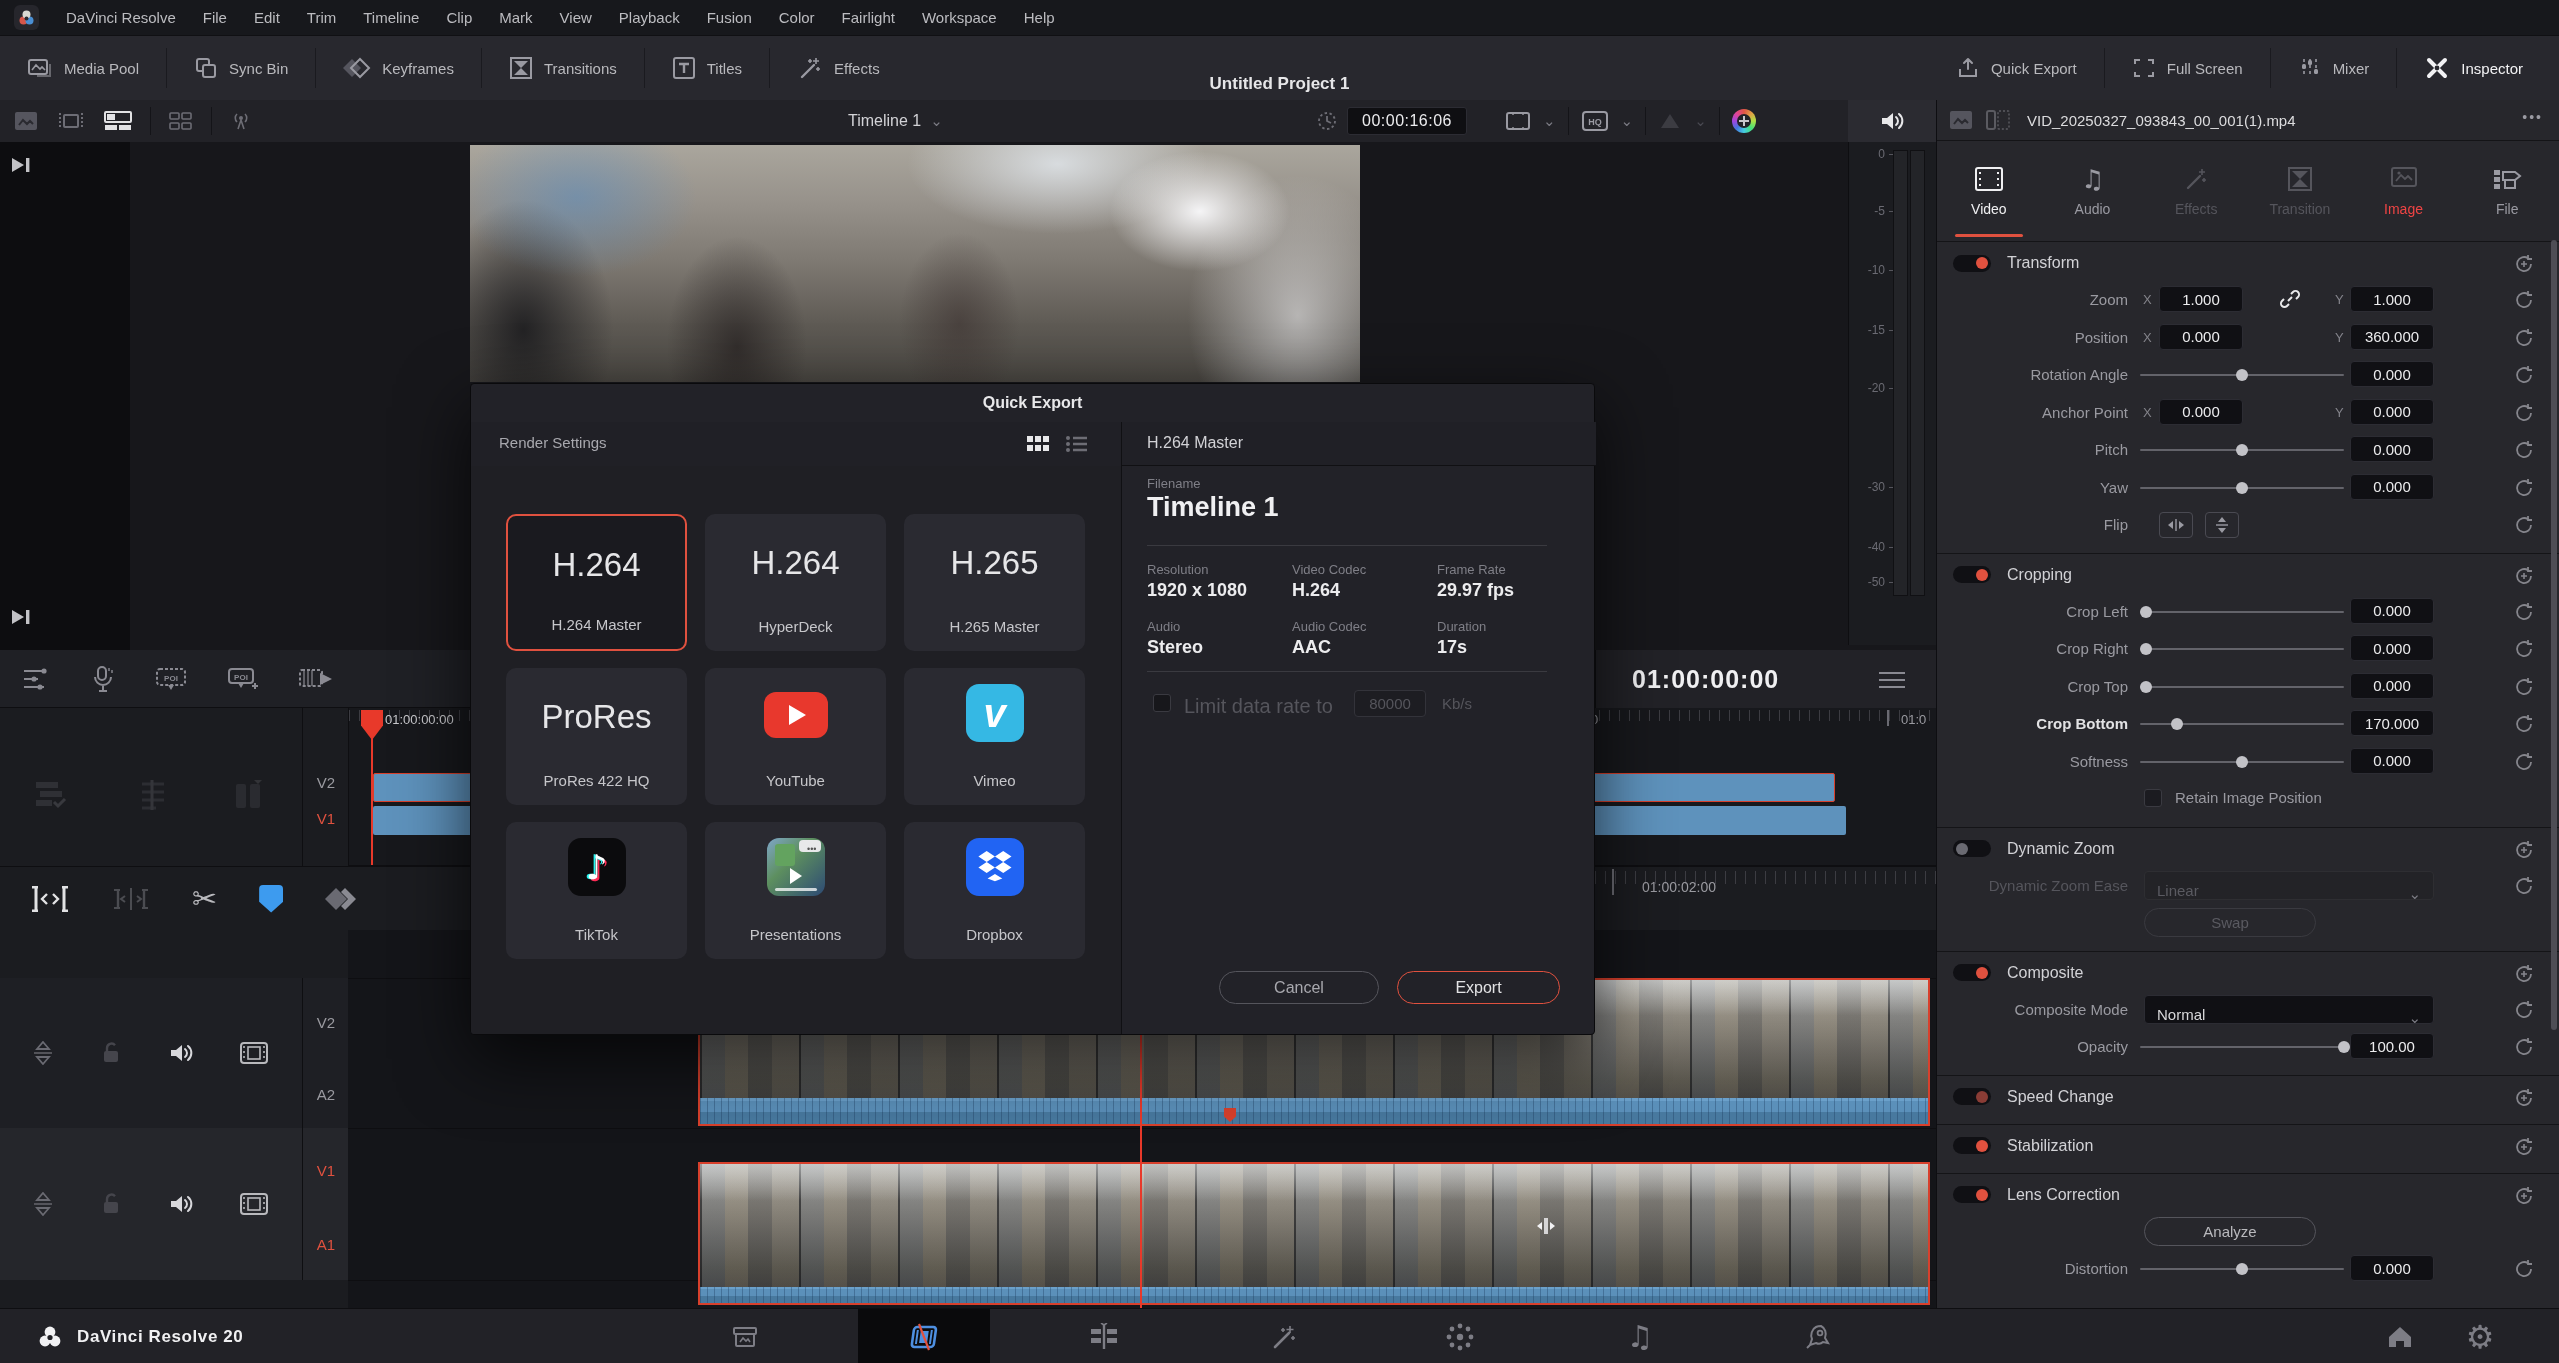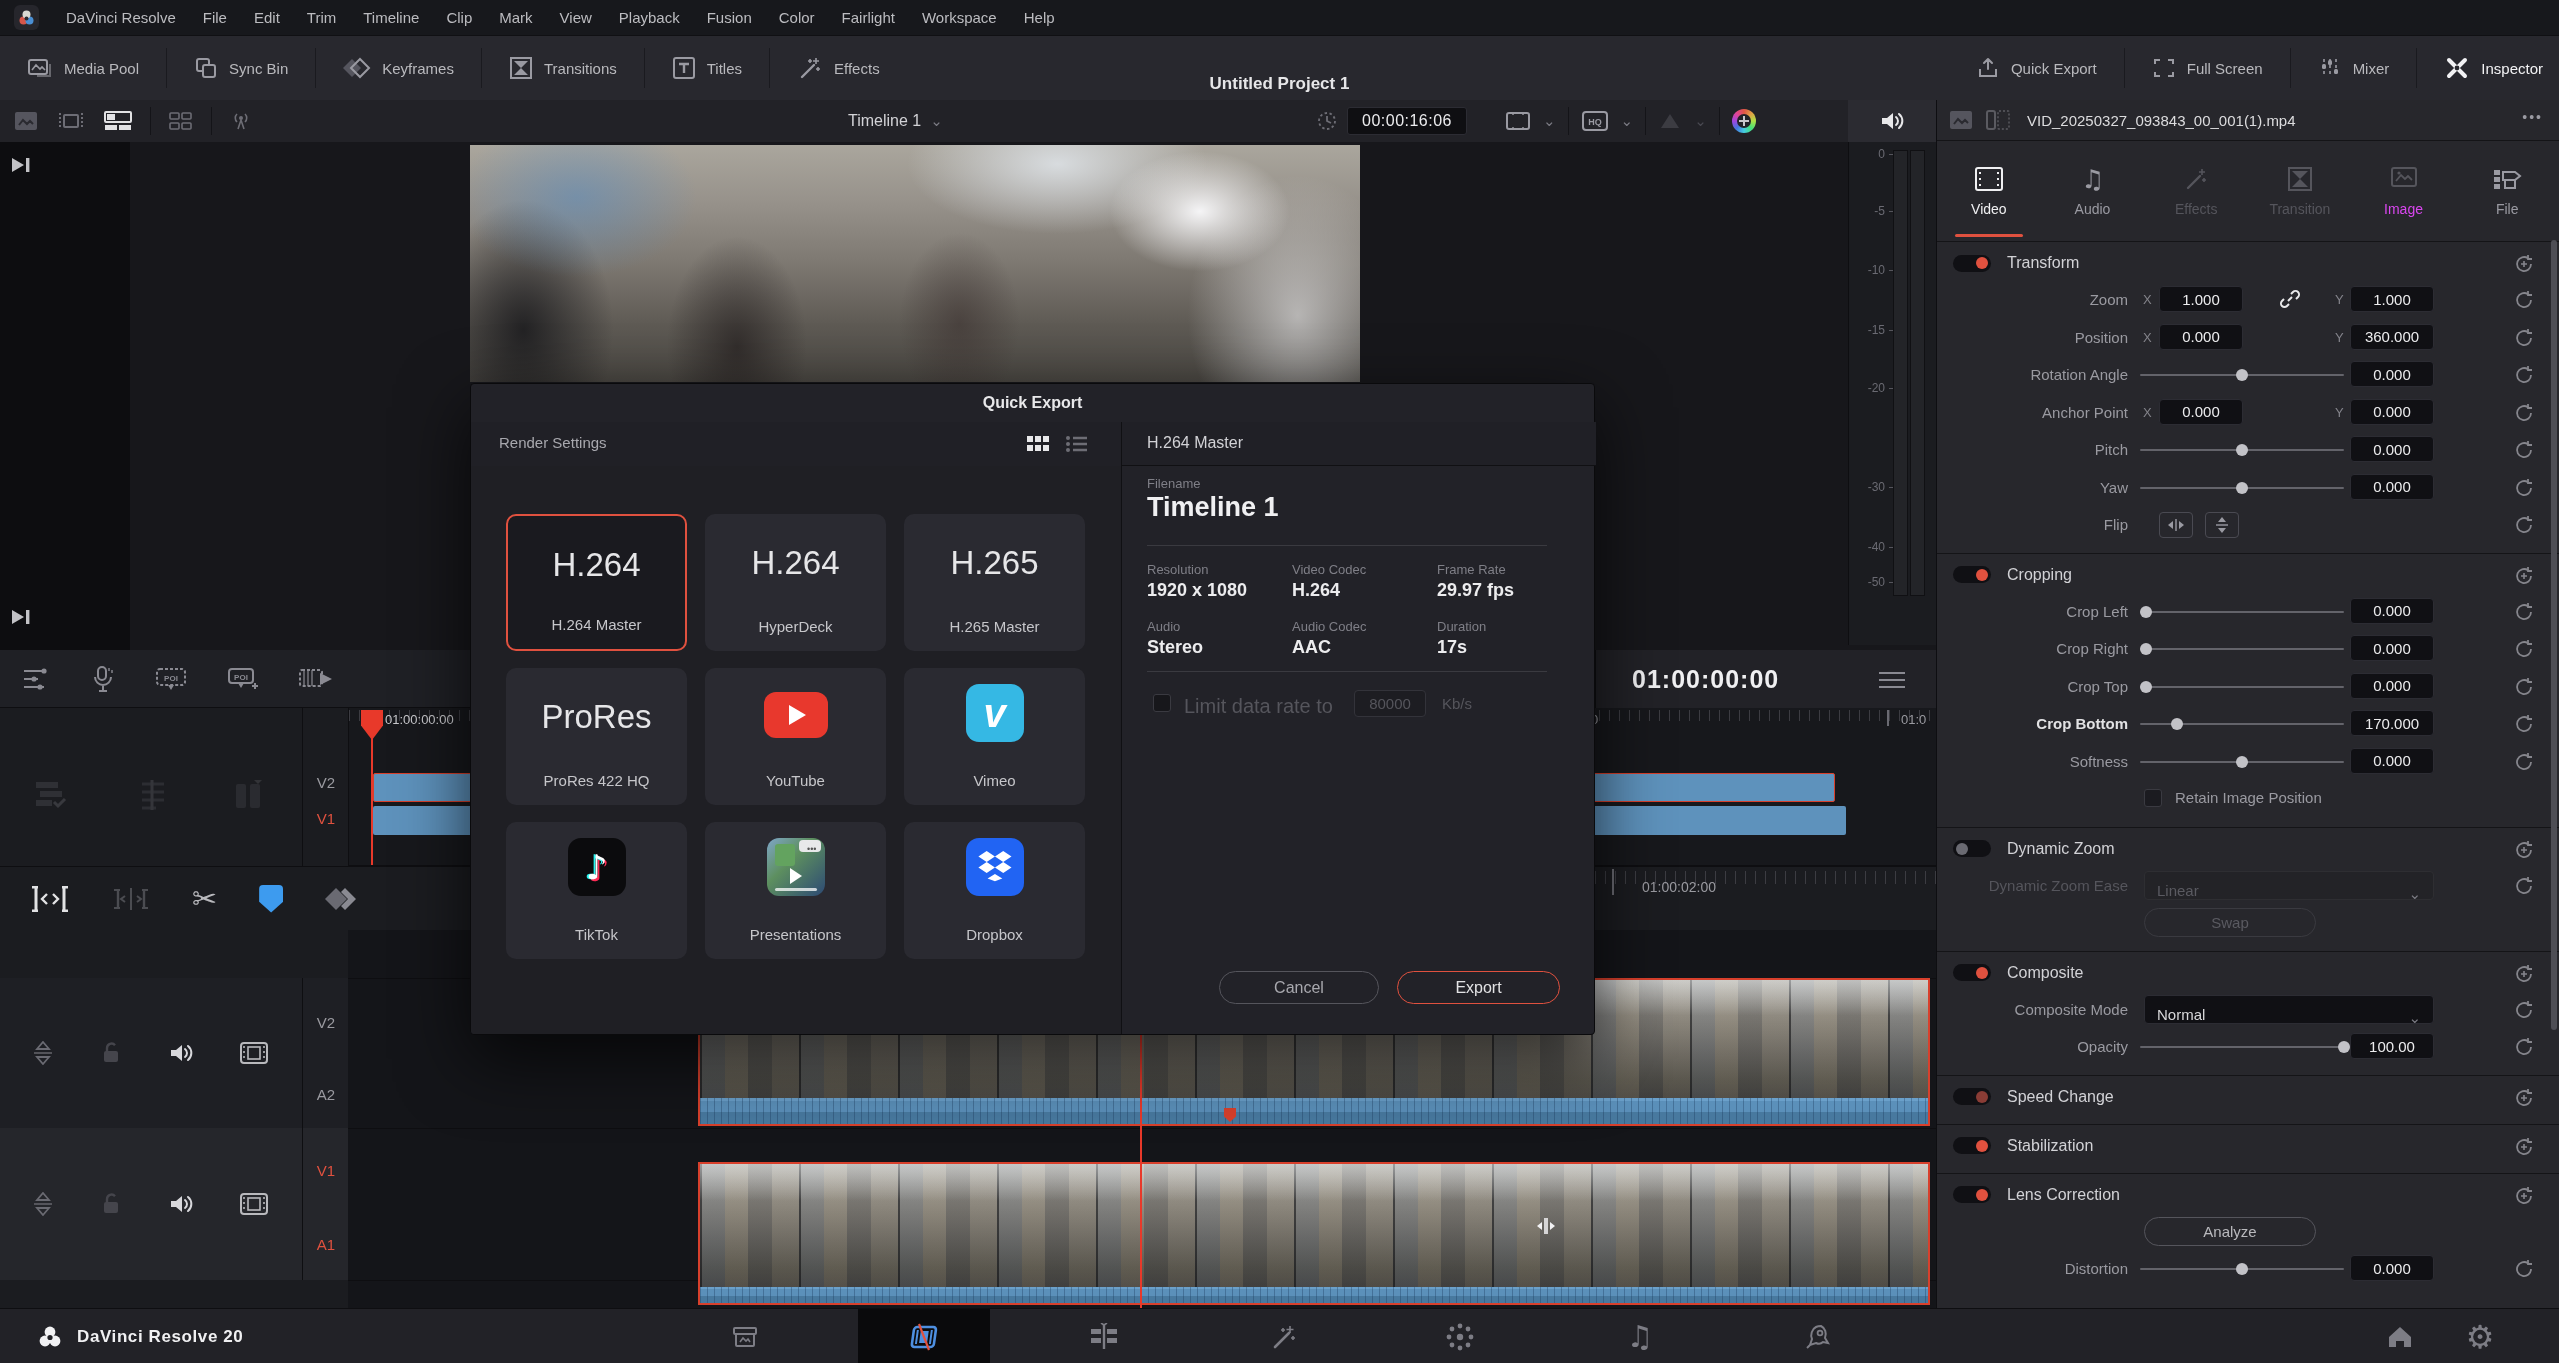--- a/index.html
+++ b/index.html
@@ -260,21 +260,21 @@
           <svg width="24" height="24" viewBox="0 0 24 24">
             <path d="M6 3v18M12 3v18M18 3v18" stroke="#9a9aa2" stroke-width="1.6" stroke-dasharray="3 3"></path>
             <rect x="4" y="8" width="4" height="5" rx="1.5" fill="#9a9aa2"></rect>
             <rect x="10" y="4" width="4" height="5" rx="1.5" fill="#9a9aa2"></rect>
             <rect x="16" y="13" width="4" height="5" rx="1.5" fill="#9a9aa2"></rect>
           </svg>
         </span>
       <span>Mixer</span>
     </div>
     <div class="vsep"></div>
-    <div class="tbi active" style="padding-right:16px;">
+    <div class="tbi active" style="padding-right:36px;">
       <span>
           <svg width="26" height="26" viewBox="0 0 26 26">
             <path d="M5 5l16 16M21 5L5 21" stroke="#f2f2f4" stroke-width="4" stroke-linecap="round"></path>
             <circle cx="13" cy="13" r="2.4" fill="#28282e"></circle>
           </svg>
         </span>
       <span>Inspector</span>
     </div>
   </div>
 </div>
@@ -761,21 +761,21 @@
     </div>
     <div class="tab" style="color:#55555c;">
       <span>
           <svg width="26" height="26" viewBox="0 0 26 26">
             <rect x="2" y="2" width="22" height="22" fill="none" stroke="#55555c" stroke-width="2"></rect>
             <path d="M5 5h16l-8 8zM5 21h16l-8-8z" fill="#55555c"></path>
           </svg>
         </span>
       <span>Transition</span>
     </div>
-    <div class="tab" style="color:#d946ef;gap:12px;">
+    <div class="tab" style="color:#ef4444;gap:12px;">
       <span>
           <svg width="28" height="24" viewBox="0 0 28 24">
             <rect x="2" y="3" width="24" height="18" rx="2" fill="none" stroke="#55555c" stroke-width="2"></rect>
             <path d="M6 16l5-6 4 4 3-3 4 4" stroke="#55555c" fill="none" stroke-width="1.8"></path>
             <circle cx="9" cy="8" r="1.6" fill="#55555c"></circle>
           </svg>
         </span>
       <span>Image</span>
     </div>
     <div class="tab" style="color:#9a9aa2;">

